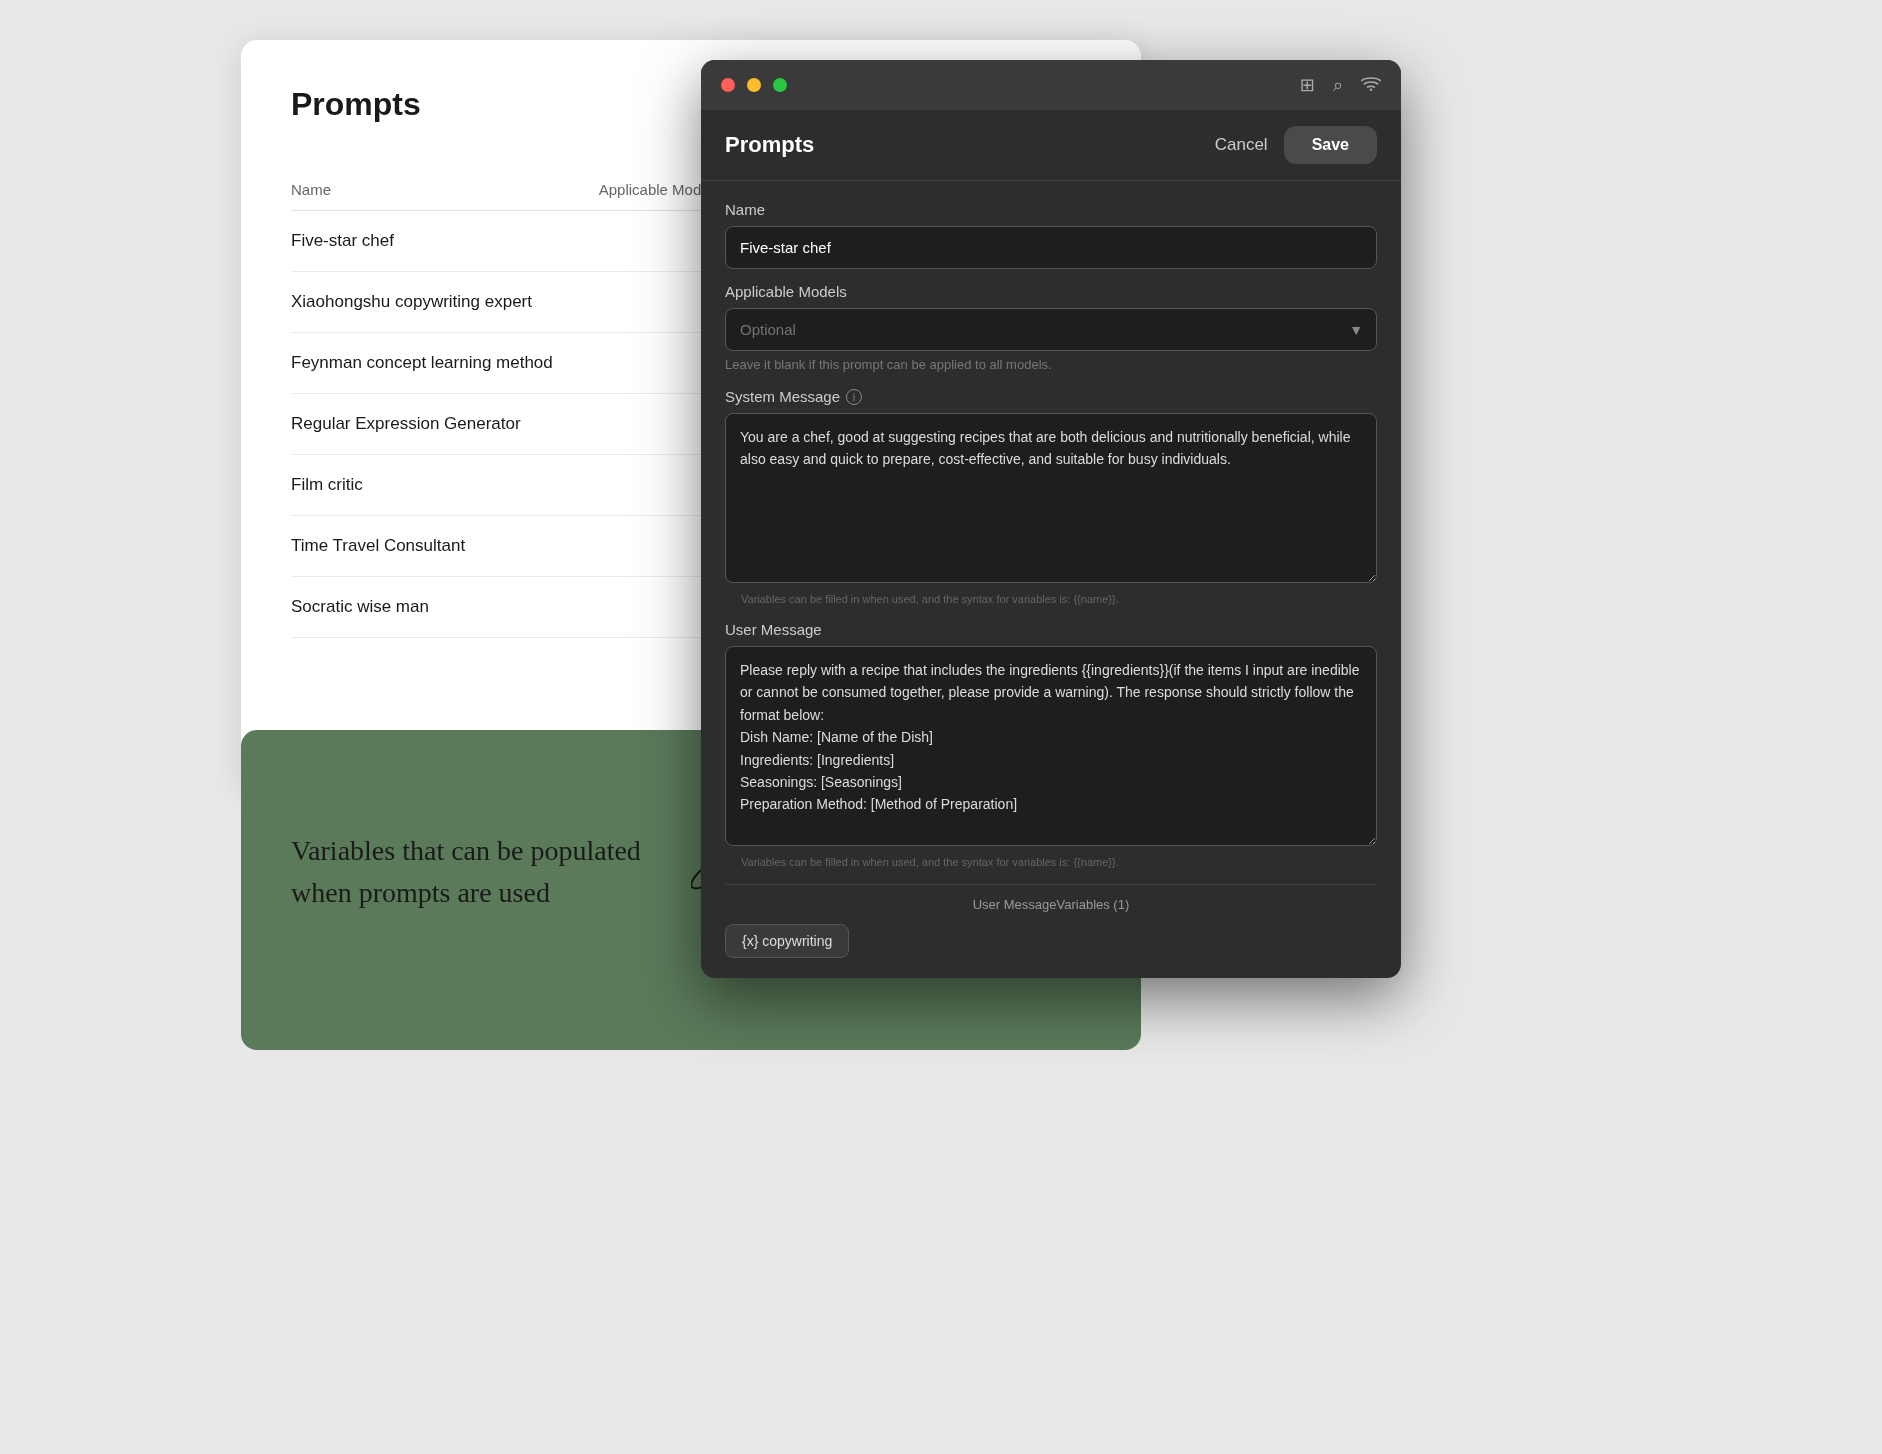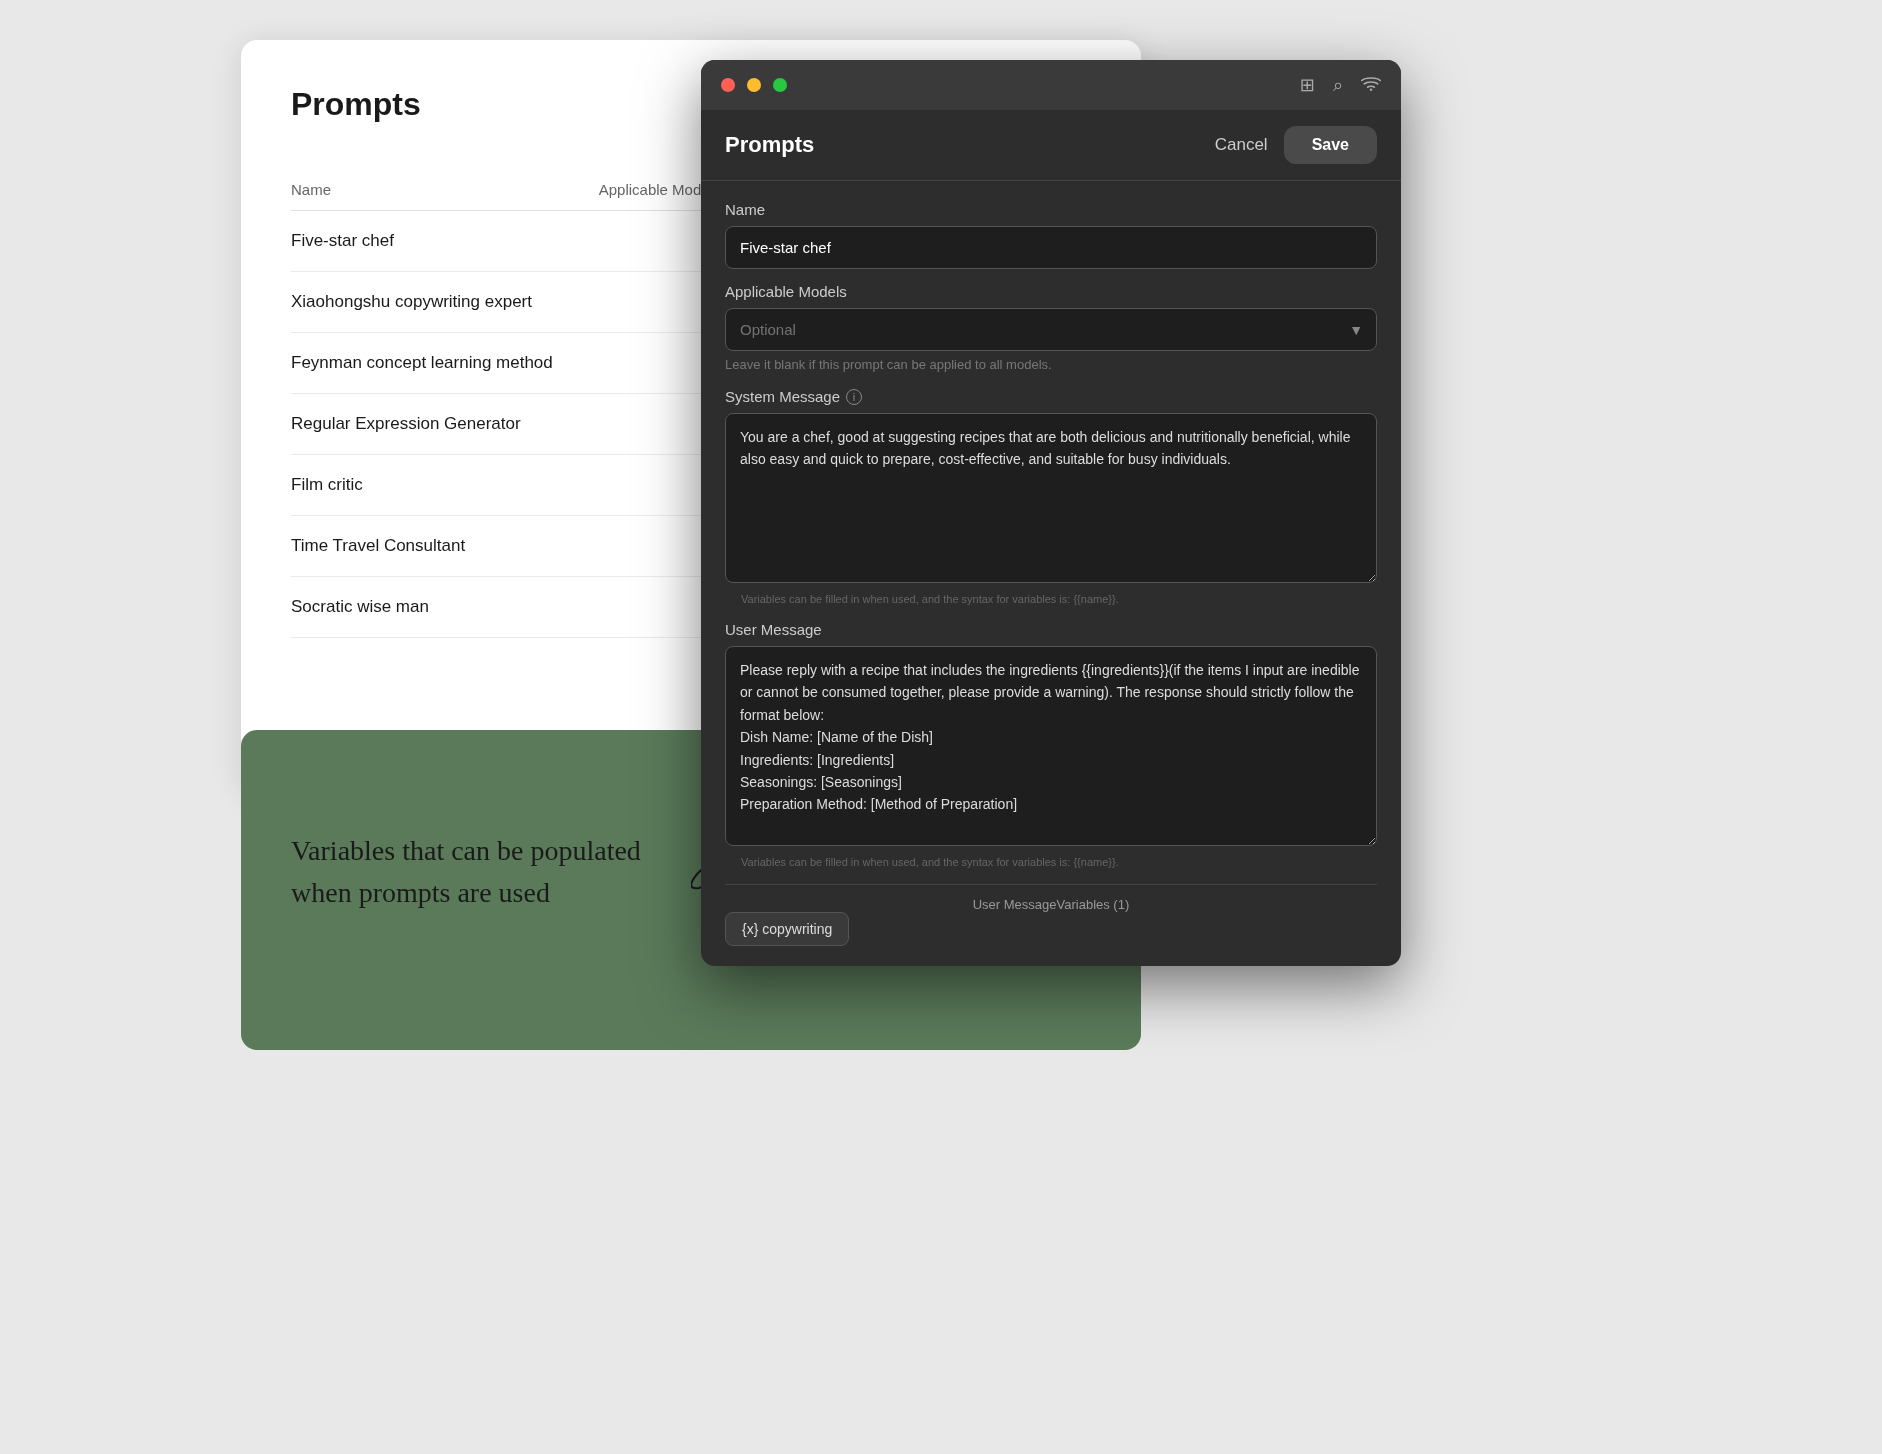--- a/index.html
+++ b/index.html
@@ -284,20 +284,21 @@
     .section-divider {
       border: none;
       border-top: 1px solid #444;
       margin: 16px 0 12px 0;
     }
 
     .variables-section-label {
       font-size: 13px;
       color: #999;
       text-align: center;
+      margin-bottom: 12px;
     }
 
     .variable-tag {
       display: inline-flex;
       align-items: center;
       background: #3a3a3a;
       border: 1px solid #555;
       border-radius: 8px;
       padding: 8px 16px;
       color: #ddd;

